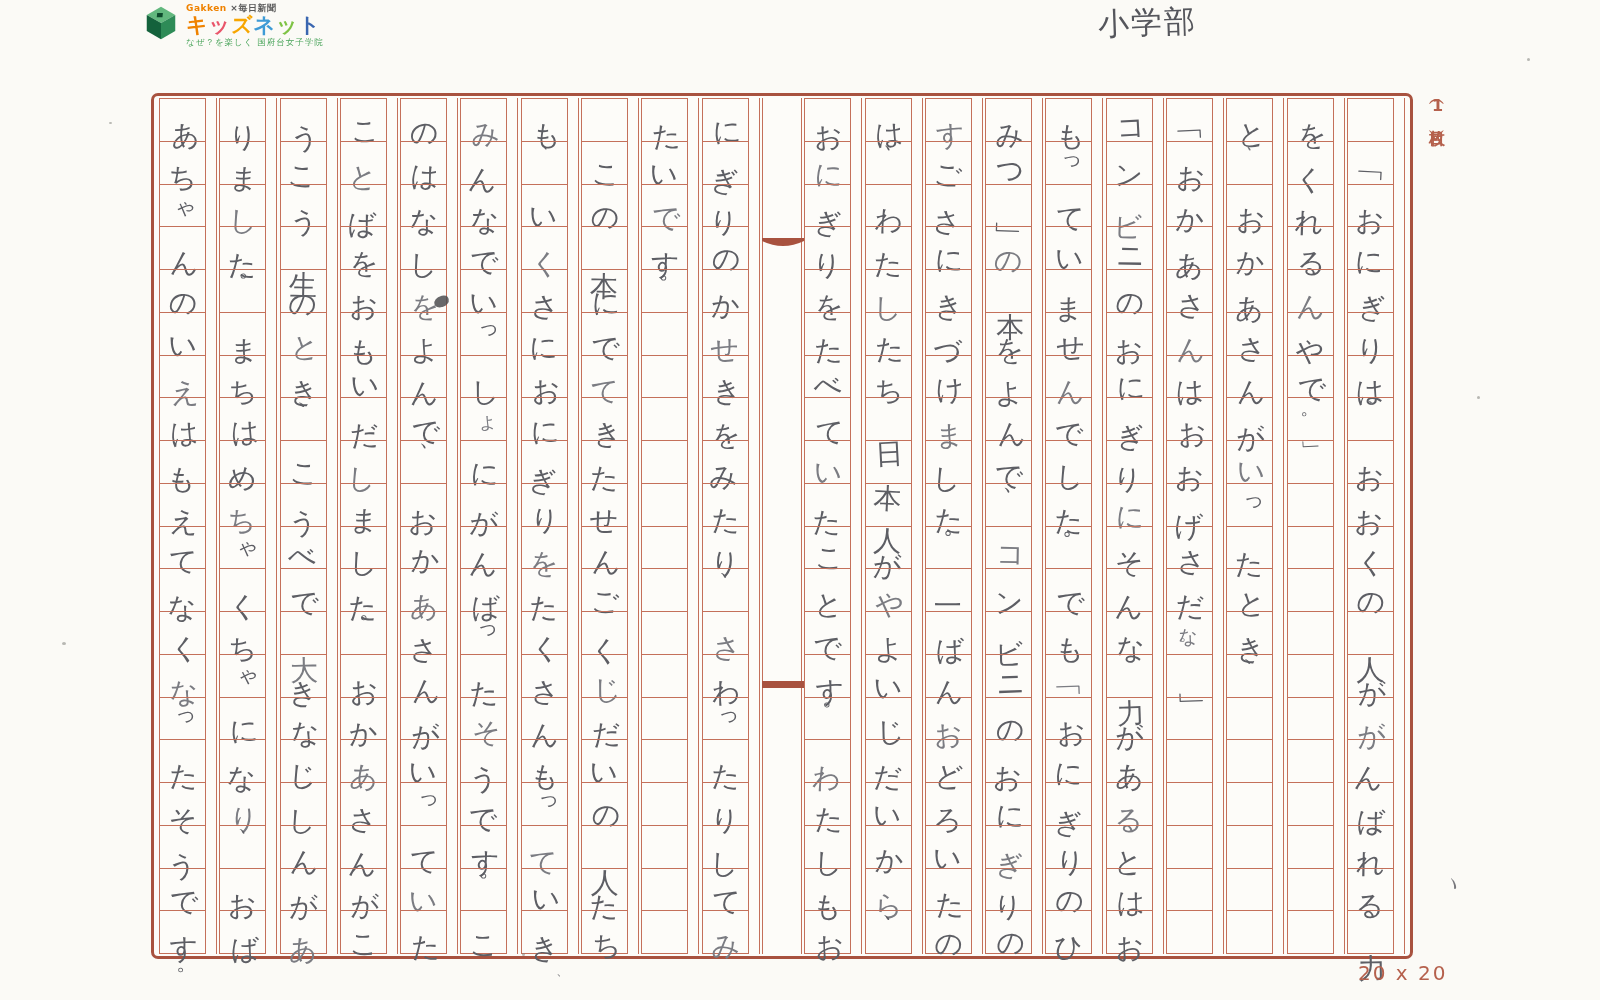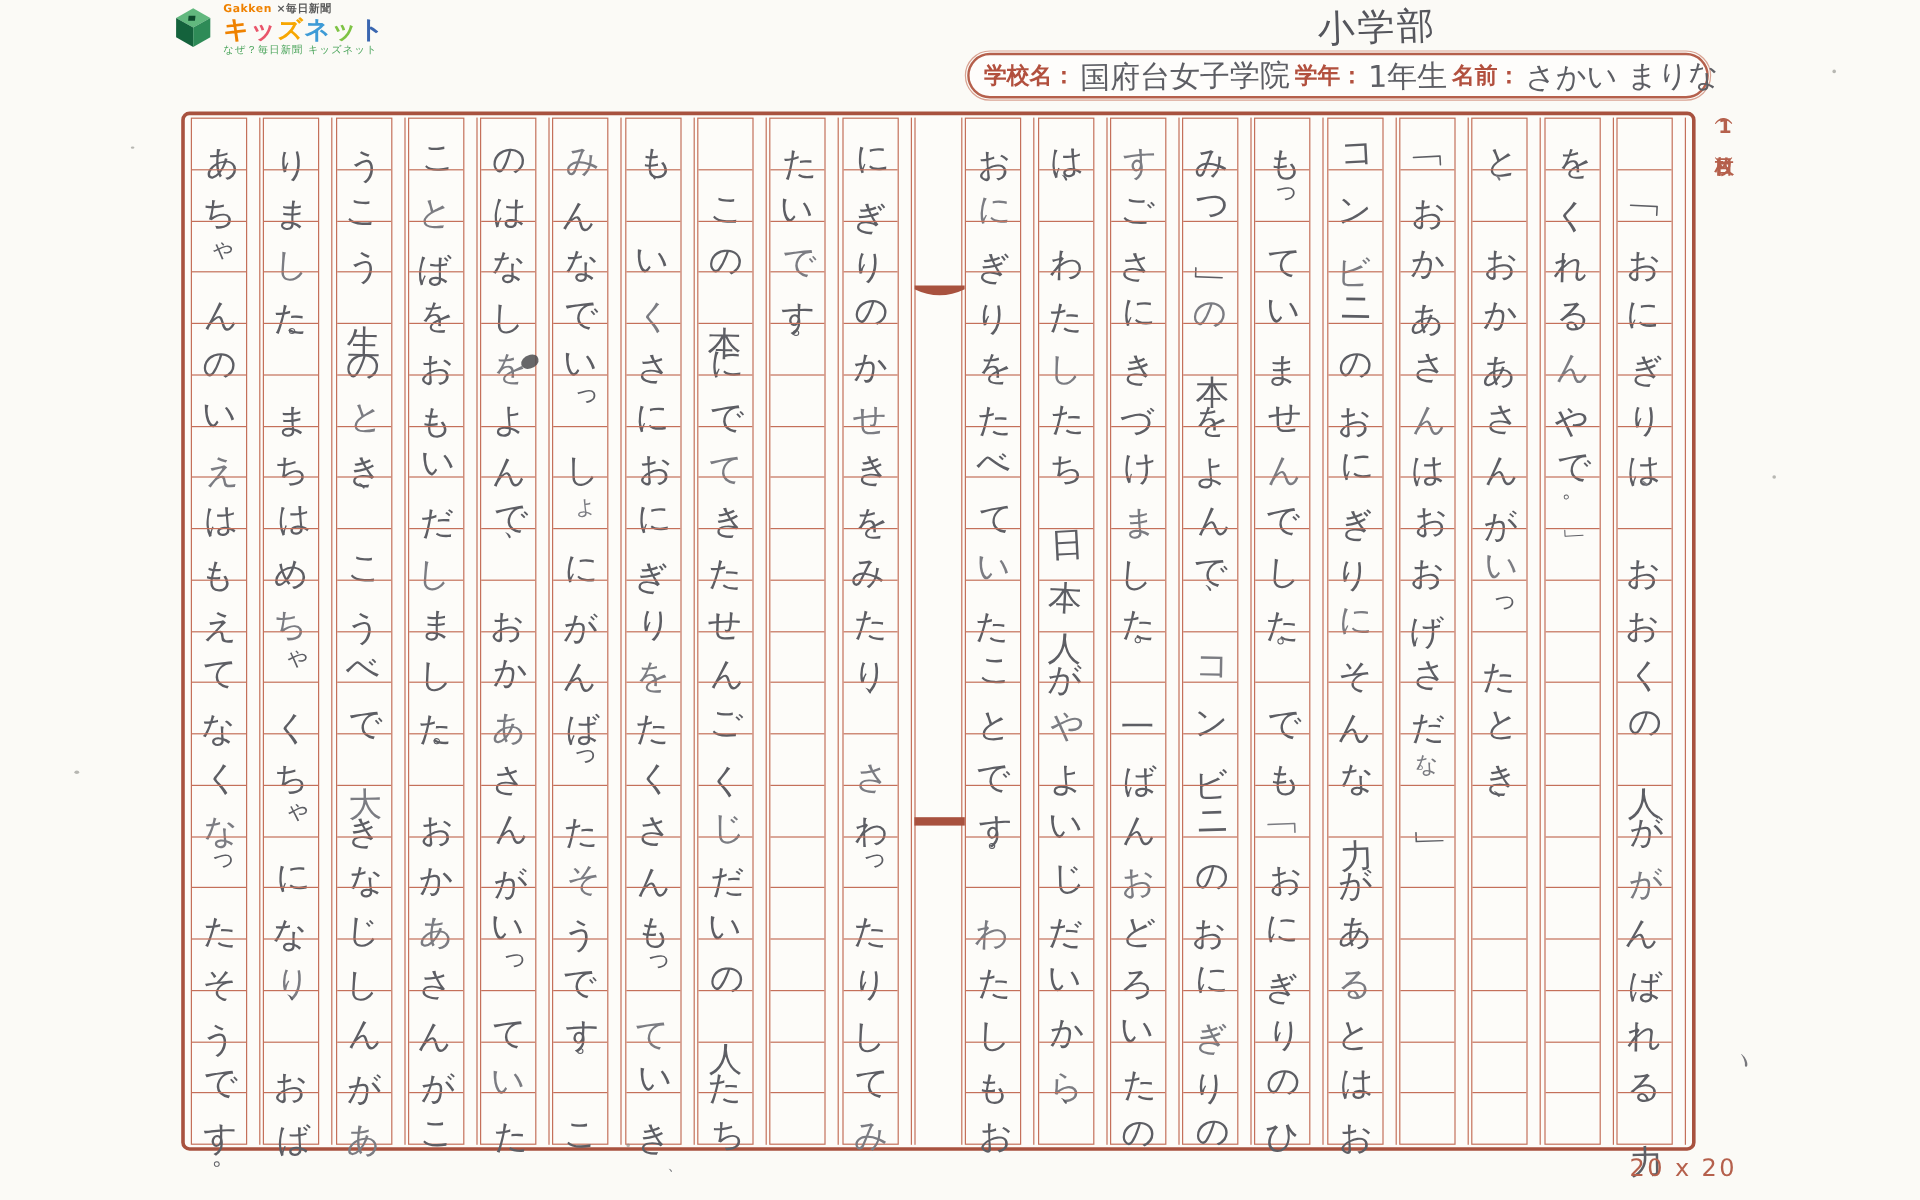--- a/index.html
+++ b/index.html
@@ -75,35 +75,27 @@
       <polygon points="5,11.5 20,20 20,37 5,28.5" fill="#14623c"></polygon>
       <polygon points="35,11.5 20,20 20,37 35,28.5" fill="#2e8b57"></polygon>
       <rect x="17" y="9.5" width="6" height="4.5" fill="#0d4a2c" transform="skewX(-6)"></rect>
     </svg>
     <div class="logo-textblock">
       <div class="brand-top">
         <span class="gk">Gakken</span>
         <span class="mn">×毎日新聞</span>
       </div>
       <div class="brand-main" id="brand-main"><span style="color: rgb(239, 130, 0);">キ</span><span style="color: rgb(233, 85, 106);">ッ</span><span style="color: rgb(247, 166, 0);">ズ</span><span style="color: rgb(62, 155, 214);">ネ</span><span style="color: rgb(126, 195, 68);">ッ</span><span style="color: rgb(58, 102, 176);">ト</span></div>
-      <div class="brand-tagline">なぜ？毎日新聞 キッズネット</div>
+      <div class="brand-tagline">なぜ？を楽しく 国府台女子学院</div>
     </div>
   </div>
 
 
   <div class="division-note hw">小学部</div>
 
-  <div class="info-box">
-    <span class="info-label">学校名：</span>
-    <span class="info-value hw">国府台女子学院</span>
-    <span class="info-label">学年：</span>
-    <span class="info-value hw">1年生</span>
-    <span class="info-label">名前：</span>
-    <span class="info-value hw">さかい まりな</span>
-  </div>
 
   <div class="page-marker">（1枚目）</div>
 
   <div class="grid-frame" id="grid">
       <div class="g-col">
         <div class="g-cells">
           <div class="g-cell"></div>
           <div class="g-cell">
             <span class="g-char" style="transform: rotate(3deg) translate(1px, -1px);">「</span>
           </div>

